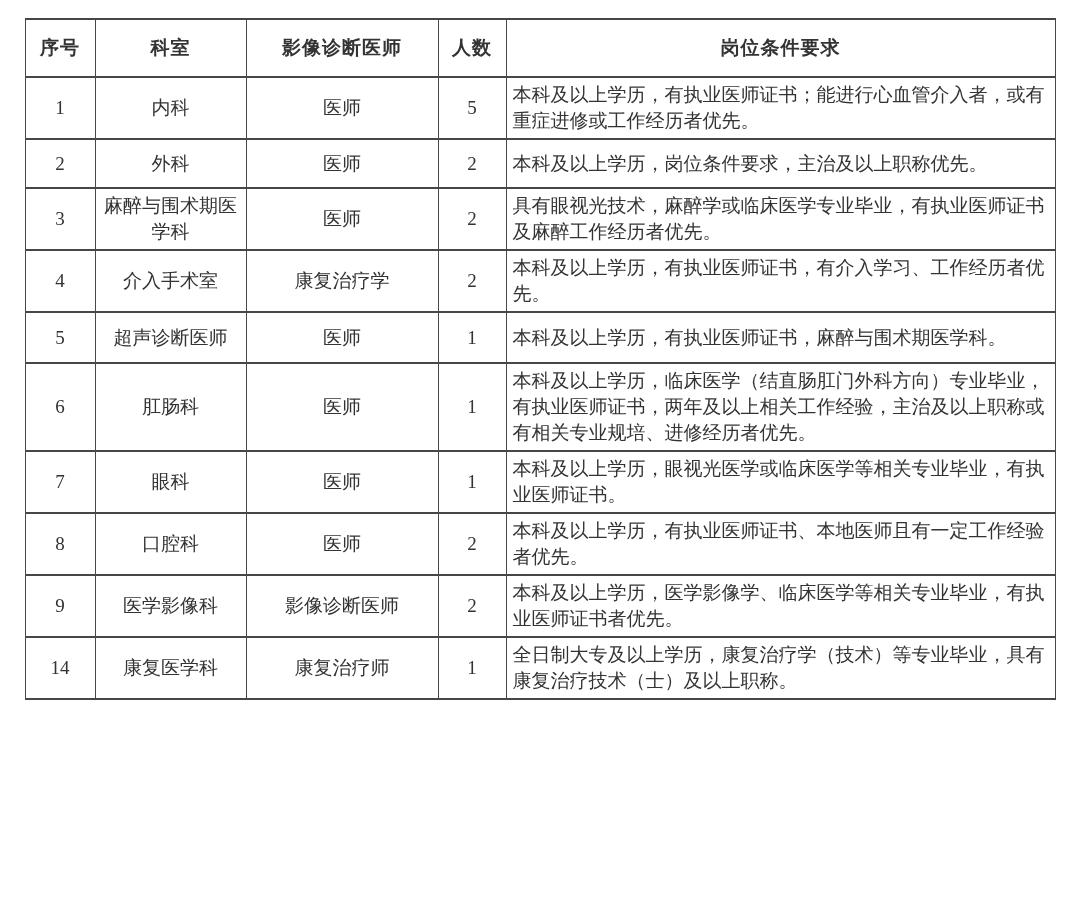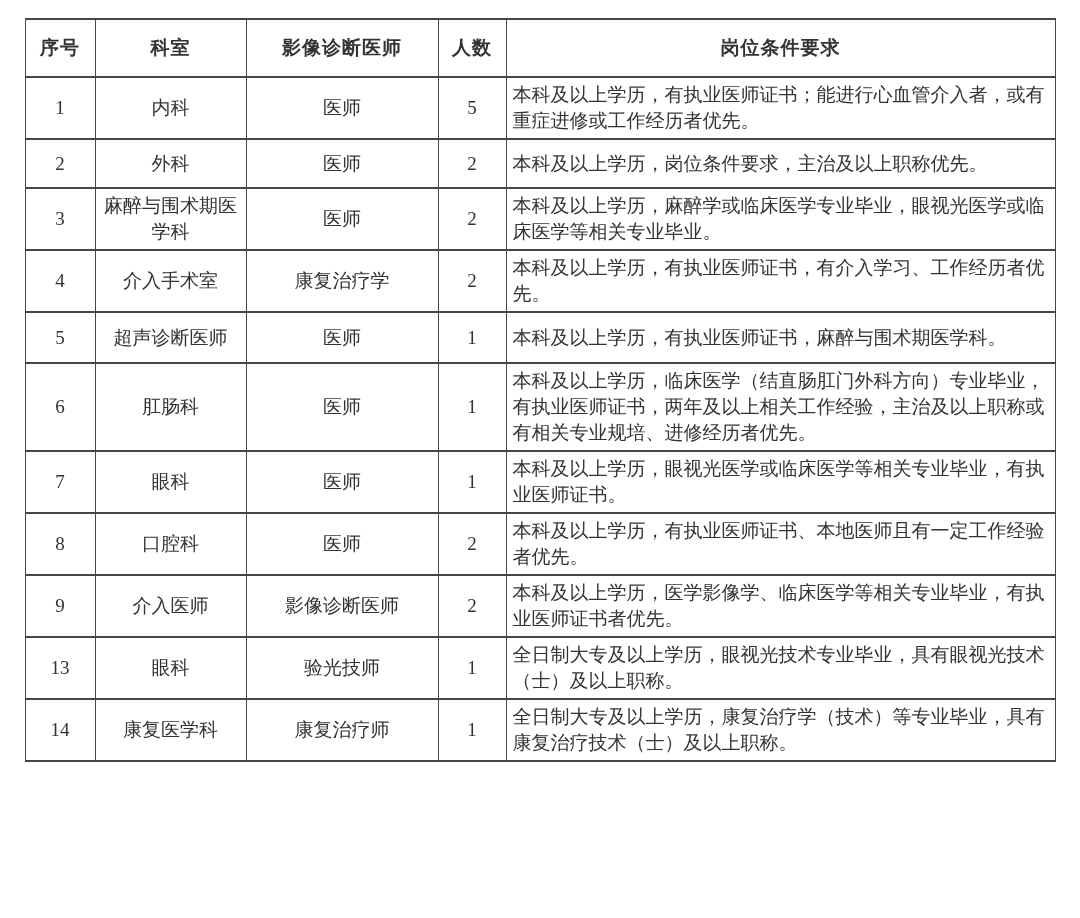--- a/index.html
+++ b/index.html
@@ -105,21 +105,21 @@
         <td class="center">外科</td>
         <td class="center">医师</td>
         <td class="center">2</td>
         <td class="req">本科及以上学历，岗位条件要求，主治及以上职称优先。</td>
       </tr>
       <tr>
         <td class="center">3</td>
         <td class="center">麻醉与围术期医学科</td>
         <td class="center">医师</td>
         <td class="center">2</td>
-        <td class="req">本科及以上学历，麻醉学或临床医学专业毕业，眼视光医学或临床医学等相关专业毕业。</td>
+        <td class="req">具有眼视光技术，麻醉学或临床医学专业毕业，有执业医师证书及麻醉工作经历者优先。</td>
       </tr>
       <tr>
         <td class="center">4</td>
         <td class="center">介入手术室</td>
         <td class="center">康复治疗学</td>
         <td class="center">2</td>
         <td class="req">本科及以上学历，有执业医师证书，有介入学习、工作经历者优先。</td>
       </tr>
       <tr>
         <td class="center">5</td>
@@ -144,31 +144,24 @@
       </tr>
       <tr>
         <td class="center">8</td>
         <td class="center">口腔科</td>
         <td class="center">医师</td>
         <td class="center">2</td>
         <td class="req">本科及以上学历，有执业医师证书、本地医师且有一定工作经验者优先。</td>
       </tr>
       <tr>
         <td class="center">9</td>
-        <td class="center">介入医师</td>
+        <td class="center">医学影像科</td>
         <td class="center">影像诊断医师</td>
         <td class="center">2</td>
         <td class="req">本科及以上学历，医学影像学、临床医学等相关专业毕业，有执业医师证书者优先。</td>
-      </tr>
-      <tr>
-        <td class="center">13</td>
-        <td class="center">眼科</td>
-        <td class="center">验光技师</td>
-        <td class="center">1</td>
-        <td class="req">全日制大专及以上学历，眼视光技术专业毕业，具有眼视光技术（士）及以上职称。</td>
       </tr>
       <tr>
         <td class="center">14</td>
         <td class="center">康复医学科</td>
         <td class="center">康复治疗师</td>
         <td class="center">1</td>
         <td class="req">全日制大专及以上学历，康复治疗学（技术）等专业毕业，具有康复治疗技术（士）及以上职称。</td>
       </tr>
     </tbody>
   </table>

